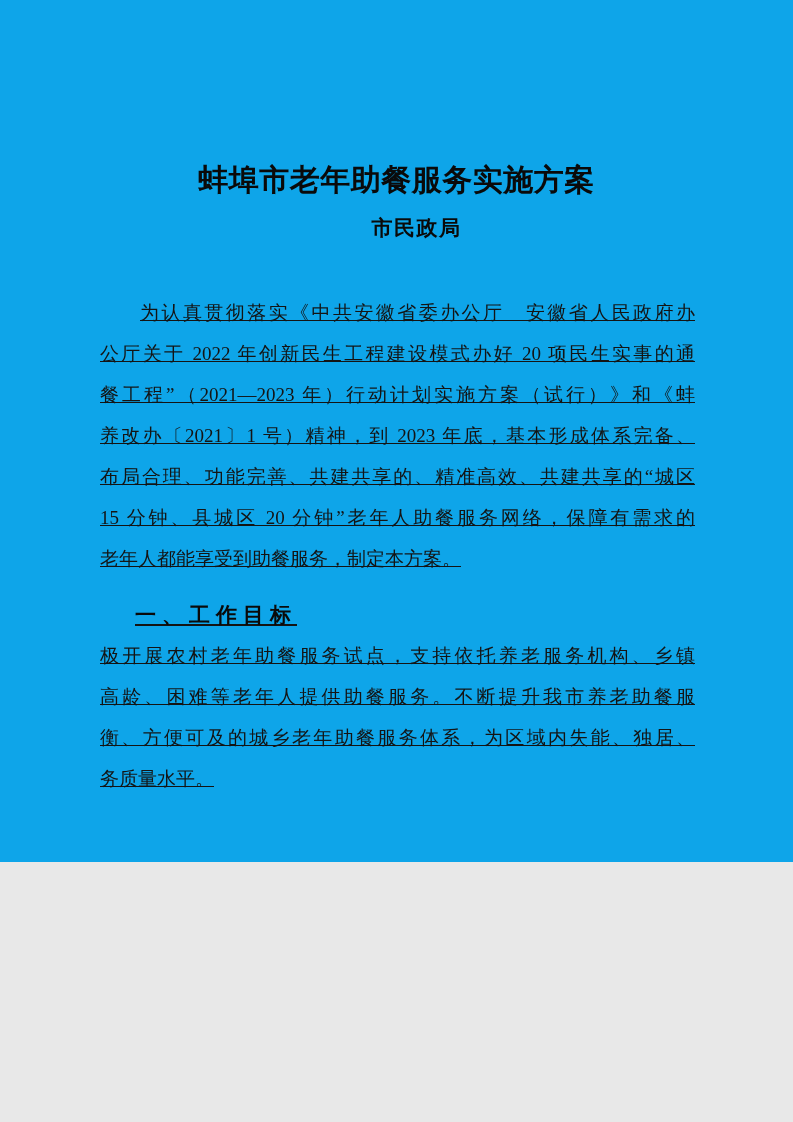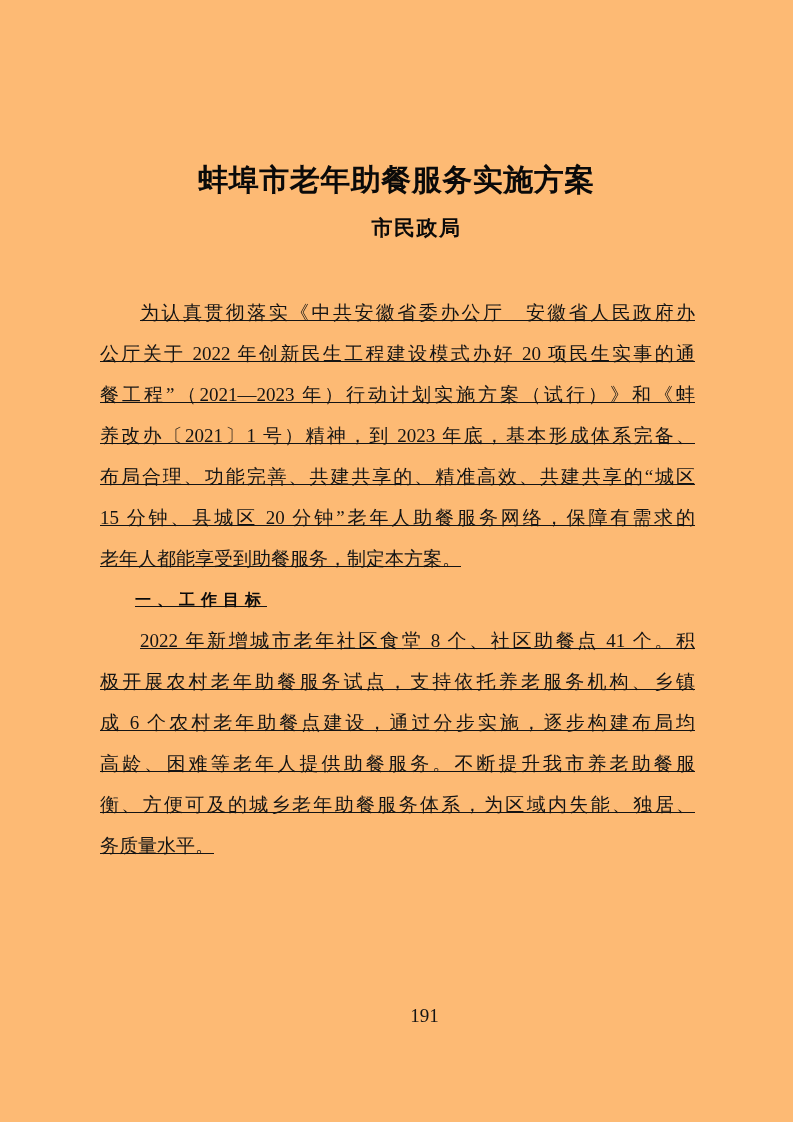--- a/index.html
+++ b/index.html
@@ -3,23 +3,23 @@
 <meta charset="utf-8">
 <style>
   html, body {
     margin: 0;
     padding: 0;
     background: #e8e8e8;
   }
   .page {
     position: relative;
     width: 793px;
-    height: 1122px;
+    height: 862px;
     margin: 0 auto;
-    background: #fdba74;
+    background: #0ea5e9;
     overflow: hidden;
     color: #121212;
     font-family: "Liberation Serif", "DejaVu Serif", serif;
   }
   .doc-title {
     position: absolute;
     top: 160px;
     left: 0;
     width: 793px;
     text-align: center;
@@ -67,23 +67,24 @@
   .line.last {
     text-align: left;
     text-align-last: left;
   }
   .section-heading {
     height: 41px;
     line-height: 41px;
     padding-left: 35px;
     font-family: "Liberation Sans", "DejaVu Sans", sans-serif;
     font-weight: bold;
-    font-size: 16px;
+    font-size: 21px;
     letter-spacing: 6px;
     color: #0a0a0a;
+    margin-top: 15px;
   }
   .page-number {
     position: absolute;
     top: 1005px;
     left: 0;
     width: 793px;
     text-align: center;
     font-size: 19px;
     color: #141414;
     font-family: "Liberation Serif", "DejaVu Serif", serif;
@@ -107,23 +108,21 @@
         <div class="line justifiable">餐工程”（2021—2023 年）行动计划实施方案（试行）》和《蚌</div>
         <div class="line justifiable">养改办〔2021〕1 号）精神，到 2023 年底，基本形成体系完备、</div>
         <div class="line justifiable">布局合理、功能完善、共建共享的、精准高效、共建共享的“城区</div>
         <div class="line justifiable">15 分钟、县城区 20 分钟”老年人助餐服务网络，保障有需求的</div>
         <div class="line justifiable last">老年人都能享受到助餐服务，制定本方案。</div>
       </div>
 
     <div class="section-heading">一、工作目标</div>
 
     <div>
-        <div class="line justifiable first">2022 年新增城市老年社区食堂 8 个、社区助餐点 41 个。积</div>
         <div class="line justifiable">极开展农村老年助餐服务试点，支持依托养老服务机构、乡镇</div>
-        <div class="line justifiable">成 6 个农村老年助餐点建设，通过分步实施，逐步构建布局均</div>
         <div class="line justifiable">高龄、困难等老年人提供助餐服务。不断提升我市养老助餐服</div>
         <div class="line justifiable">衡、方便可及的城乡老年助餐服务体系，为区域内失能、独居、</div>
         <div class="line justifiable last">务质量水平。</div>
       </div>
 
   </div>
 
   <div class="page-number">191</div>
 
 </div>

